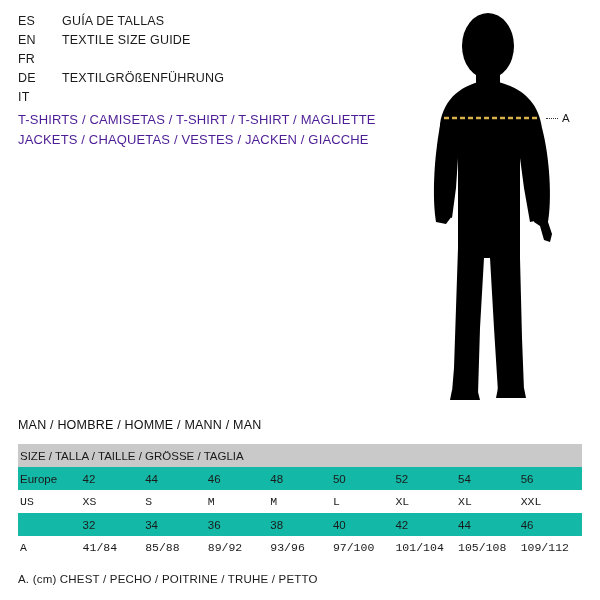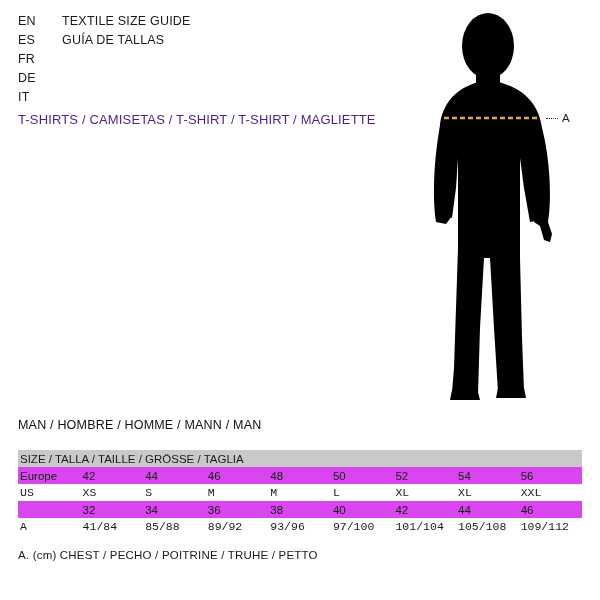--- a/index.html
+++ b/index.html
@@ -90,39 +90,39 @@
   .table-block {
     position: absolute;
     left: 18px;
     top: 418px;
     width: 564px;
   }
   .table-title {
     font-size: 12.5px;
     letter-spacing: 0.2px;
     color: #111111;
-    margin-bottom: 18px;
+    margin-bottom: 12px;
   }
   table.size-table {
     border-collapse: collapse;
     width: 564px;
     table-layout: fixed;
   }
   table.size-table td {
     font-size: 11.5px;
     color: #1a1a1a;
-    height: 17px;
+    height: 23px;
     padding: 0 0 0 2px;
     vertical-align: middle;
   }
   .row-head td {
     background: #c9c9c9;
   }
   .row-alt td {
-    background: #d946ef;
+    background: #14b8a6;
   }
   .row-plain td {
     background: #ffffff;
     font-family: Liberation Mono, monospace;
   }
   .col-label {
     width: 86px;
     padding-left: 2px !important;
   }
   .col-val {
@@ -137,40 +137,42 @@
     color: #1a1a1a;
   }
 </style>
 </head>
 <body>
 
 <div class="page">
 
   <div class="legend">
     <div class="legend-row">
+      <span class="legend-code">ES</span>
+      <span class="legend-text">GUÍA DE TALLAS</span>
+    </div>
+    <div class="legend-row">
       <span class="legend-code">EN</span>
       <span class="legend-text">TEXTILE SIZE GUIDE</span>
     </div>
     <div class="legend-row">
-      <span class="legend-code">ES</span>
-      <span class="legend-text">GUÍA DE TALLAS</span>
-    </div>
-    <div class="legend-row">
       <span class="legend-code">FR</span>
     </div>
     <div class="legend-row">
       <span class="legend-code">DE</span>
+      <span class="legend-text">TEXTILGRÖßENFÜHRUNG</span>
     </div>
     <div class="legend-row">
       <span class="legend-code">IT</span>
     </div>
   </div>
 
   <div class="garments">
     <div class="garment-line">T-SHIRTS / CAMISETAS / T-SHIRT / T-SHIRT / MAGLIETTE</div>
+    <div class="garment-line">JACKETS / CHAQUETAS / VESTES / JACKEN / GIACCHE</div>
   </div>
 
   <div class="figure-wrap">
     <svg class="figure-svg" width="200" height="400" viewBox="0 0 200 400">
 
       <ellipse cx="88" cy="38" rx="26" ry="33" fill="#000000"></ellipse>
 
       <rect x="76" y="62" width="24" height="18" fill="#000000"></rect>
 
       <path d="M88 72

